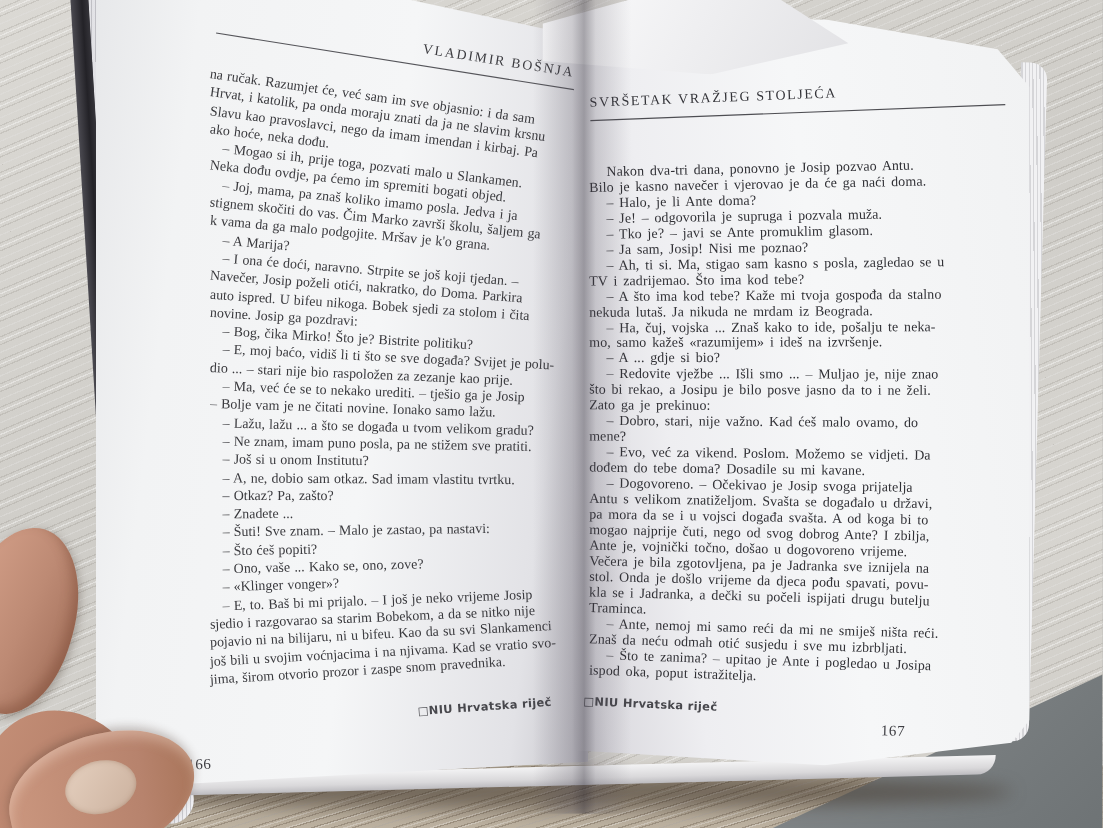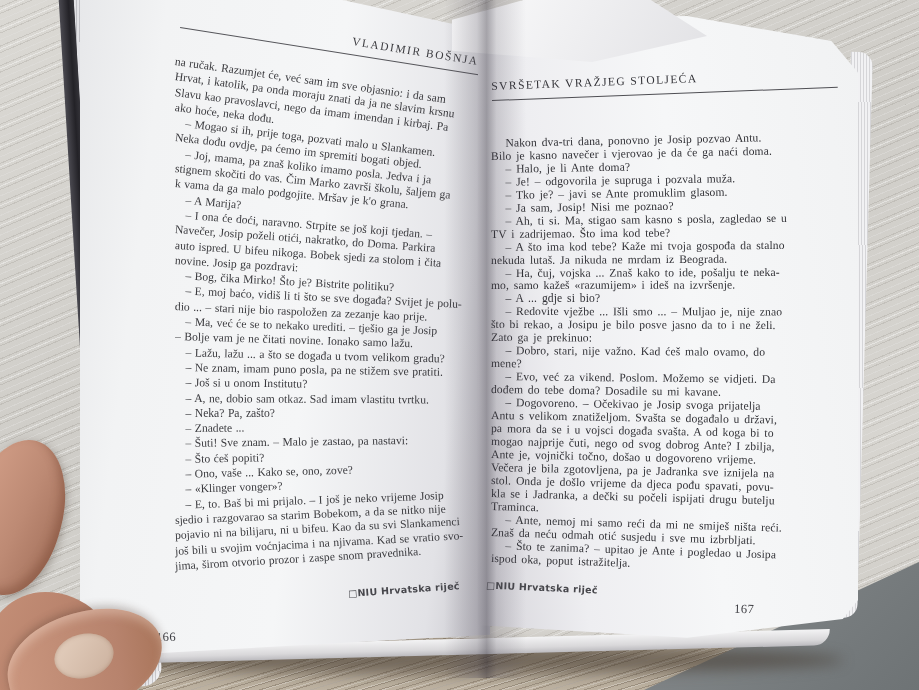--- a/index.html
+++ b/index.html
@@ -162,21 +162,21 @@
         <div class="tl" style="transform: rotate(3.47deg);">novine. Josip ga pozdravi:</div>
         <div class="tl" style="transform: rotate(3.12deg);">   – Bog, čika Mirko! Što je? Bistrite politiku?</div>
         <div class="tl" style="transform: rotate(2.77deg);">   – E, moj baćo, vidiš li ti što se sve događa? Svijet je polu-</div>
         <div class="tl" style="transform: rotate(2.42deg);">dio ... – stari nije bio raspoložen za zezanje kao prije.</div>
         <div class="tl" style="transform: rotate(2.08deg);">   – Ma, već će se to nekako urediti. – tješio ga je Josip</div>
         <div class="tl" style="transform: rotate(1.73deg);">– Bolje vam je ne čitati novine. Ionako samo lažu.</div>
         <div class="tl" style="transform: rotate(1.38deg);">   – Lažu, lažu ... a što se događa u tvom velikom gradu?</div>
         <div class="tl" style="transform: rotate(1.03deg);">   – Ne znam, imam puno posla, pa ne stižem sve pratiti.</div>
         <div class="tl" style="transform: rotate(0.68deg);">   – Još si u onom Institutu?</div>
         <div class="tl" style="transform: rotate(0.33deg);">   – A, ne, dobio sam otkaz. Sad imam vlastitu tvrtku.</div>
-        <div class="tl" style="transform: rotate(-0.02deg);">   – Neka? Pa, zašto?</div>
+        <div class="tl" style="transform: rotate(-0.02deg);">   – Otkaz? Pa, zašto?</div>
         <div class="tl" style="transform: rotate(-0.36deg);">   – Znadete ...</div>
         <div class="tl" style="transform: rotate(-0.71deg);">   – Šuti! Sve znam. – Malo je zastao, pa nastavi:</div>
         <div class="tl" style="transform: rotate(-1.06deg);">   – Što ćeš popiti?</div>
         <div class="tl" style="transform: rotate(-1.41deg);">   – Ono, vaše ... Kako se, ono, zove?</div>
         <div class="tl" style="transform: rotate(-1.76deg);">   – «Klinger vonger»?</div>
         <div class="tl" style="transform: rotate(-2.11deg);">   – E, to. Baš bi mi prijalo. – I još je neko vrijeme Josip</div>
         <div class="tl" style="transform: rotate(-2.45deg);">sjedio i razgovarao sa starim Bobekom, a da se nitko nije</div>
         <div class="tl" style="transform: rotate(-2.8deg);">pojavio ni na bilijaru, ni u bifeu. Kao da su svi Slankamenci</div>
         <div class="tl" style="transform: rotate(-3.15deg);">još bili u svojim voćnjacima i na njivama. Kad se vratio svo-</div>
         <div class="tl" style="transform: rotate(-3.5deg);">jima, širom otvorio prozor i zaspe snom pravednika.</div>

